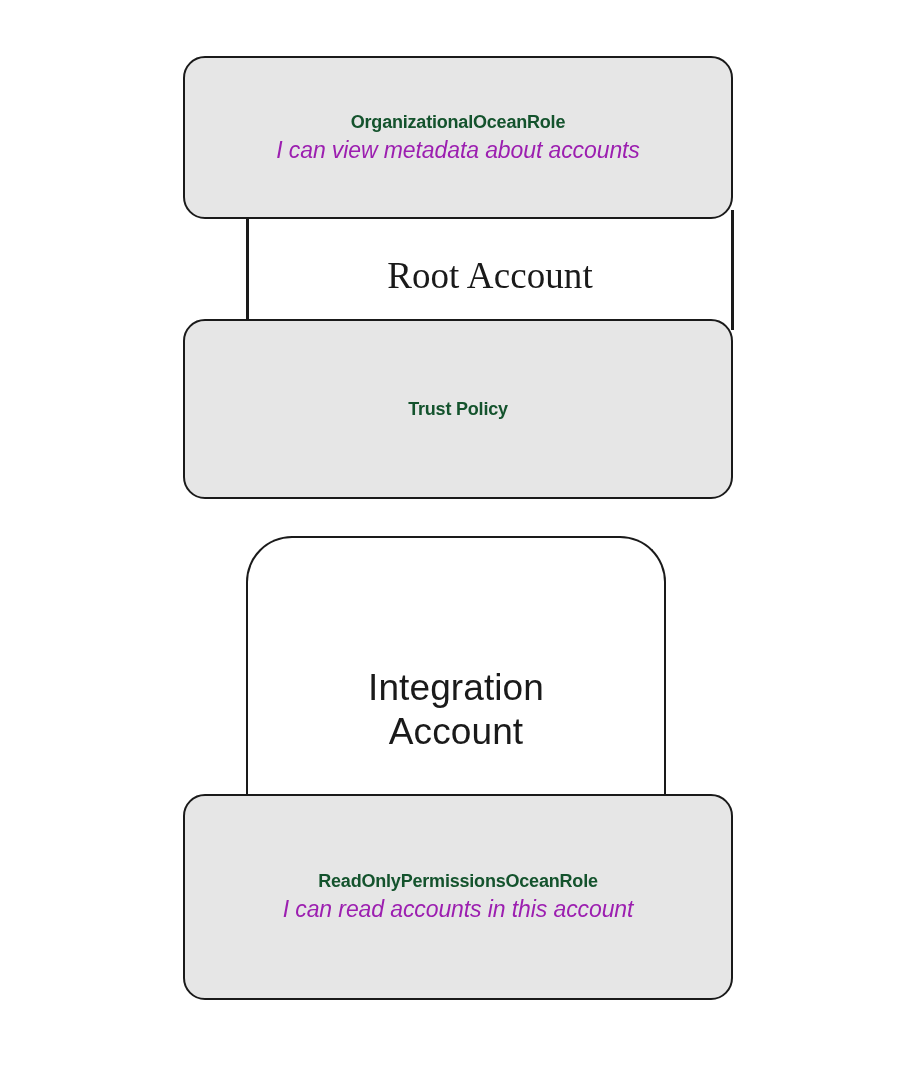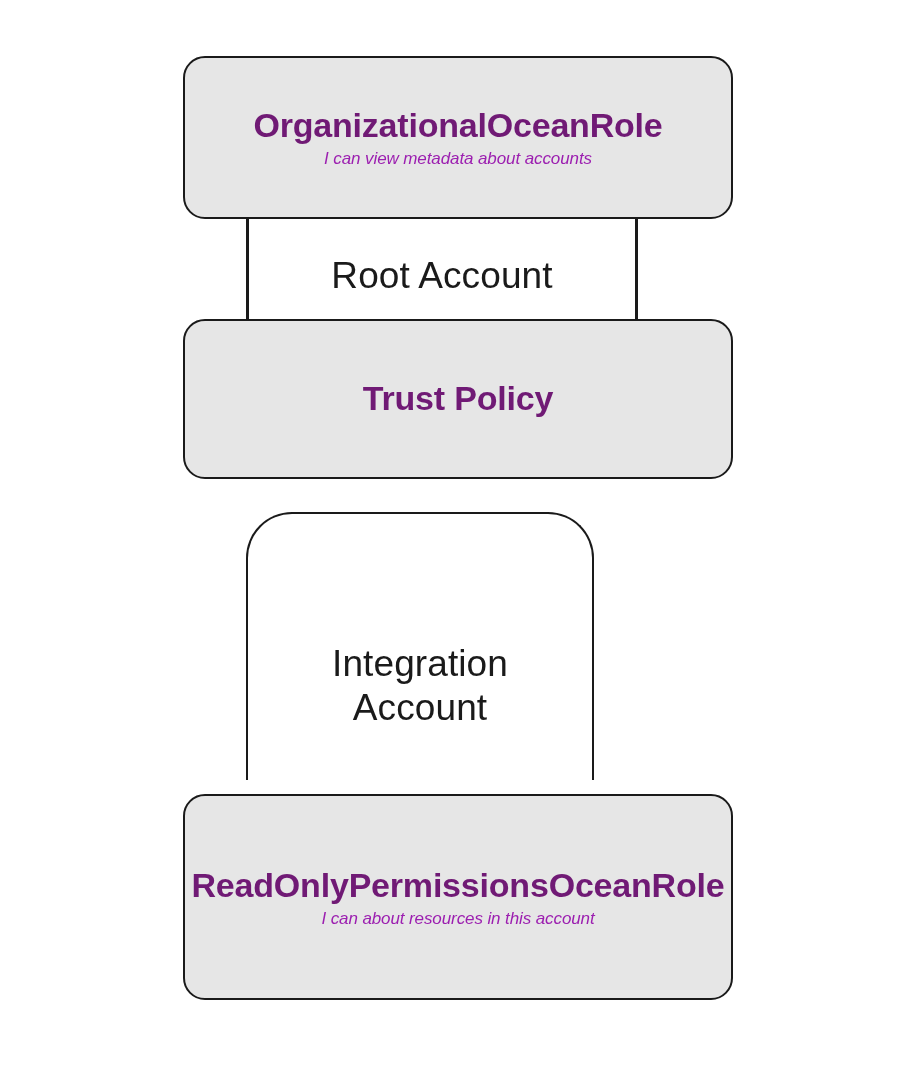--- a/index.html
+++ b/index.html
@@ -24,32 +24,33 @@
   .account-shell {
     position: absolute;
     background: #ffffff;
     border: 2px solid #1a1a1a;
     box-sizing: border-box;
   }
   
   .account-shell.root {
     left: 246px;
     top: 210px;
-    width: 392px;
+    width: 488px;
     height: 120px;
     border-top: none;
     border-bottom: none;
     border-left-width: 3px;
     border-right-width: 3px;
+    font-family: Liberation Serif, serif;
   }
   
   .account-shell.integration {
     left: 246px;
-    top: 512px;
-    width: 348px;
+    top: 536px;
+    width: 420px;
     height: 268px;
     border-bottom: none;
     border-width: 2px;
     border-radius: 46px 46px 0 0;
   }
 
   .account-label {
     position: absolute;
     left: 0;
     width: 100%;
@@ -76,35 +77,35 @@
     box-sizing: border-box;
     background: #e6e6e6;
     border: 2.5px solid #1a1a1a;
     border-radius: 22px;
     display: flex;
     flex-direction: column;
     align-items: center;
     justify-content: center;
   }
   .role-card.card-1 { top: 56px;  height: 163px; }
-  .role-card.card-2 { top: 319px; height: 160px; }
+  .role-card.card-2 { top: 319px; height: 180px; }
   .role-card.card-3 { top: 794px; height: 206px; }
 
   .role-title {
     font-weight: bold;
-    font-size: 34px;
-    color: #701a75;
+    font-size: 18px;
+    color: #14532d;
     text-align: center;
     line-height: 1.15;
     letter-spacing: -0.2px;
     white-space: nowrap;
   }
   .role-subtitle {
     font-style: italic;
-    font-size: 17px;
+    font-size: 23px;
     color: #9c1fb0;
     text-align: center;
     line-height: 1.15;
     margin-top: 4px;
     letter-spacing: -0.1px;
     white-space: nowrap;
   }
 
   
   .account-shell { z-index: 1; }
@@ -128,16 +129,16 @@
     <div class="role-title">Trust Policy</div>
   </div>
 
   <div class="account-shell integration">
     <div class="account-label">Integration
 Account</div>
   </div>
 
   <div class="role-card card-3">
     <div class="role-title">ReadOnlyPermissionsOceanRole</div>
-    <div class="role-subtitle">I can about resources in this account</div>
+    <div class="role-subtitle">I can read accounts in this account</div>
   </div>
 
 </div>
 
 </body></html>

